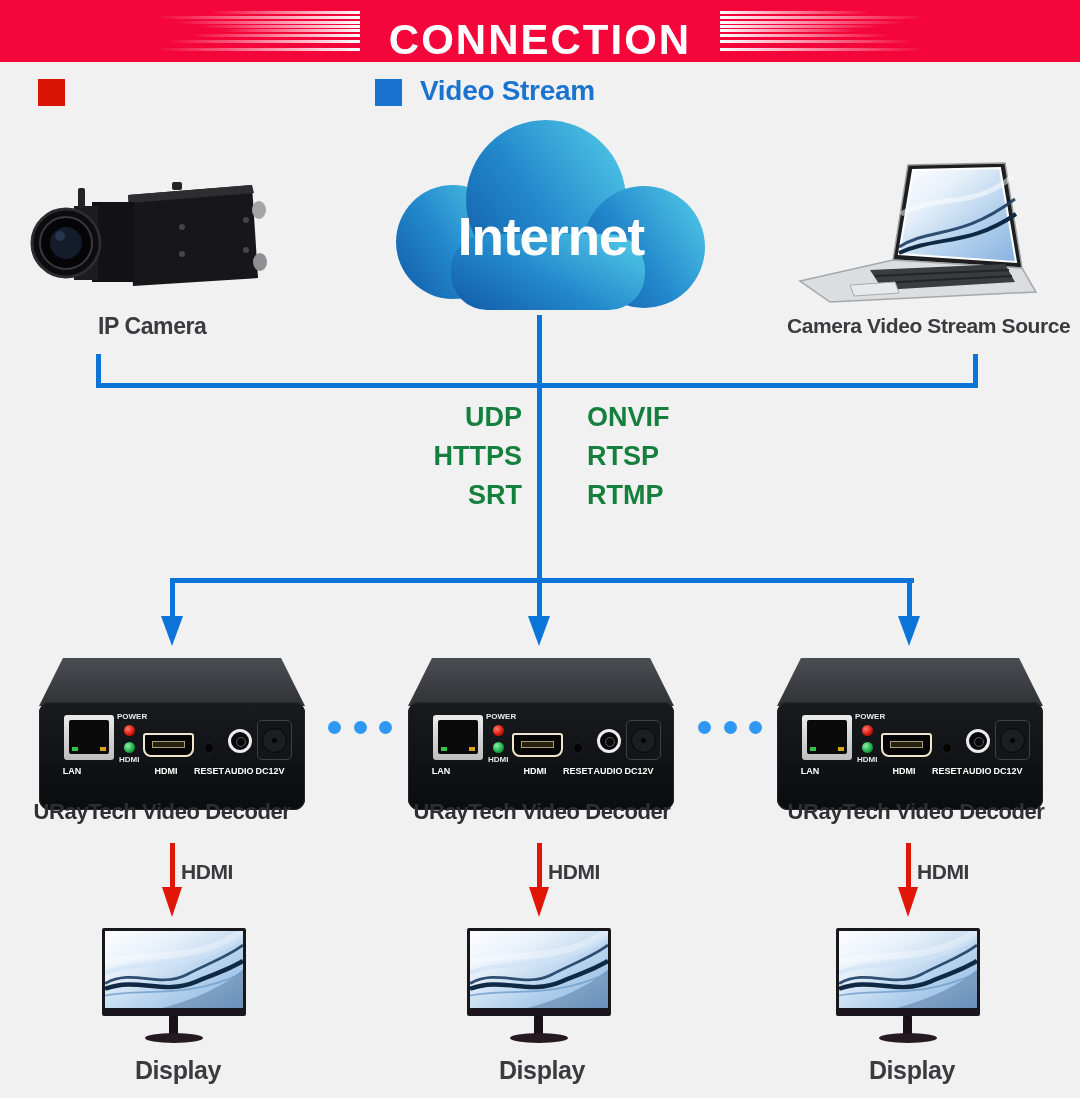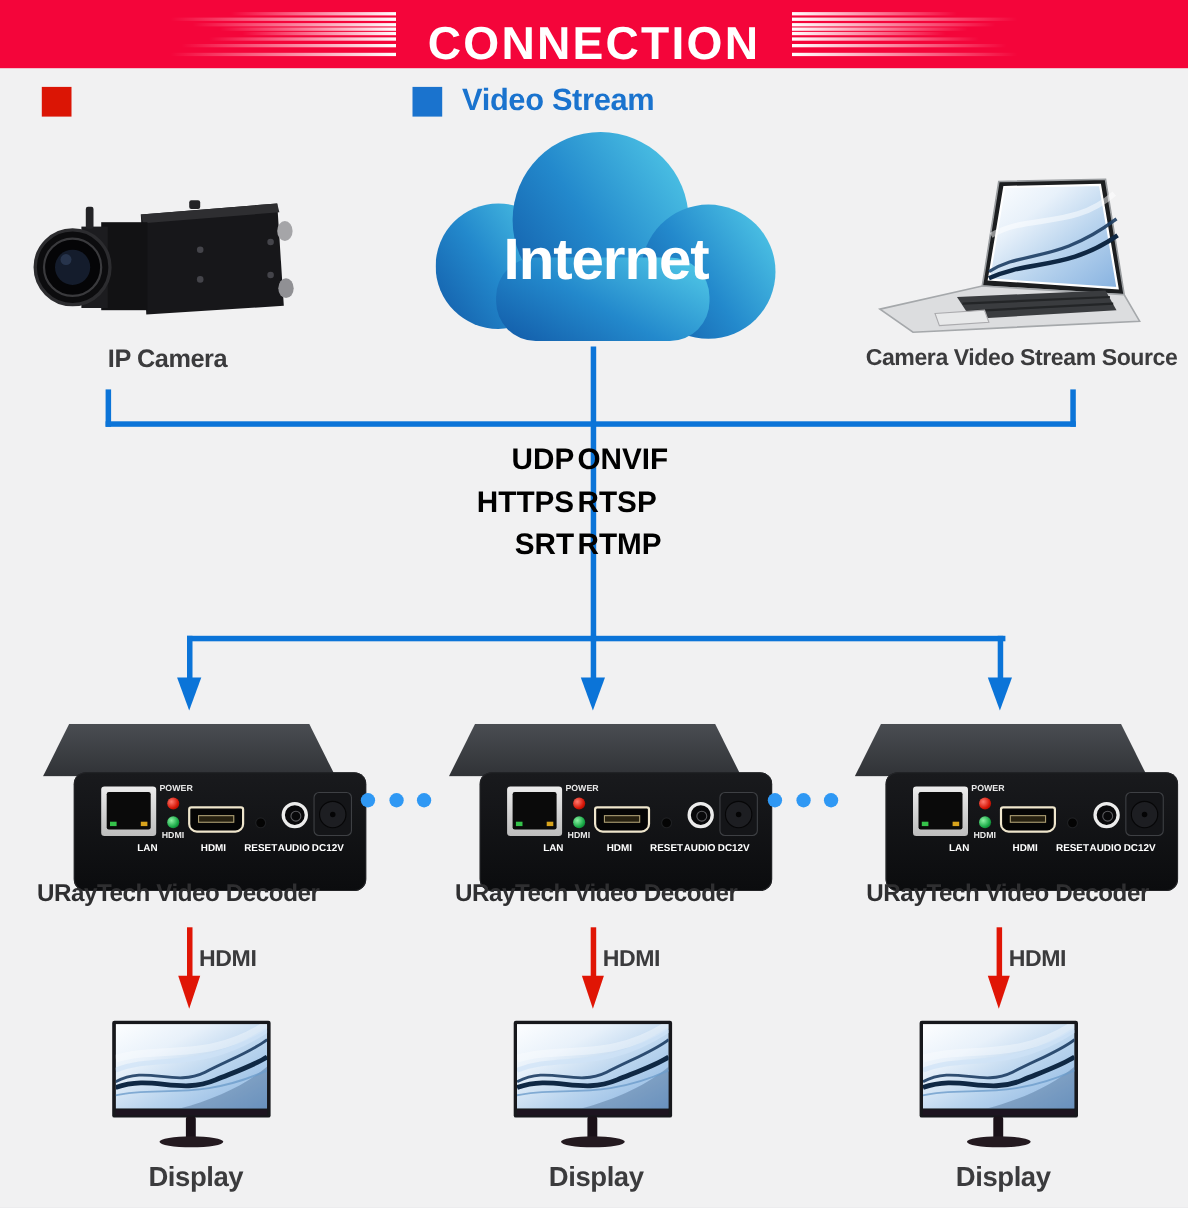--- a/index.html
+++ b/index.html
@@ -34,36 +34,36 @@
 
   
   .bluline{position:absolute;background:#0B74D8;}
   .arrowhead{position:absolute;width:0;height:0;border-left:11px solid transparent;
              border-right:11px solid transparent;border-top:30px solid #0B74D8;}
   .redline{position:absolute;background:#E01505;}
   .red-arrowhead{position:absolute;width:0;height:0;border-left:10px solid transparent;
              border-right:10px solid transparent;border-top:30px solid #E01505;}
 
   
-  .proto{position:absolute;top:398px;font-size:27px;line-height:39px;color:#000000;font-weight:600;}
+  .proto{position:absolute;top:398px;font-size:27px;line-height:39px;color:#15803d;font-weight:600;}
   .proto-left{left:310px;width:212px;text-align:right;}
-  .proto-right{left:525px;width:220px;text-align:left;}
+  .proto-right{left:587px;width:220px;text-align:left;}
 
   
   .cloud-wrap{position:absolute;left:396px;top:112px;width:310px;height:200px;}
   .cloud-text{position:absolute;left:396px;top:206px;width:310px;text-align:center;
     color:#fff;font-size:53px;font-weight:800;letter-spacing:-1px;}
 
   
   .decoder{position:absolute;top:658px;width:266px;height:140px;}
   .dec-top{position:absolute;left:0;top:0;width:266px;height:48px;
     clip-path:polygon(9% 0,91% 0,100% 100%,0 100%);
     background:linear-gradient(#4a4d52,#303236);}
   .dec-panel{position:absolute;left:0;top:44px;width:266px;height:108px;border-radius:11px;
-    background:linear-gradient(#191a1d,#0b0c0e);box-shadow:inset 0 0 0 1px #232427;margin-left:28px;}
+    background:linear-gradient(#191a1d,#0b0c0e);box-shadow:inset 0 0 0 1px #232427;}
   .lan{position:absolute;left:25px;top:13px;width:50px;height:45px;border-radius:3px;
     background:linear-gradient(#ececec,#bdbdbd);}
   .lan i{position:absolute;left:5px;top:5px;right:5px;bottom:6px;background:#0a0a0a;border-radius:2px;}
   .lan i::before{content:"";position:absolute;left:3px;bottom:3px;width:6px;height:4px;background:#35c24a;}
   .lan i::after{content:"";position:absolute;right:3px;bottom:3px;width:6px;height:4px;background:#d8a31c;}
   .led{position:absolute;width:11px;height:11px;border-radius:50%;}
   .led.red{left:85px;top:23px;background:radial-gradient(circle at 35% 35%,#ff7a6e,#d41405 60%,#6e0a02);}
   .led.green{left:85px;top:40px;background:radial-gradient(circle at 35% 35%,#8df2a4,#17a845 60%,#0a4c1e);}
   .plabel{position:absolute;color:#e8e8e8;font-size:8px;font-weight:700;letter-spacing:0;}
   .p-power{left:78px;top:10px;}
@@ -78,21 +78,21 @@
     background:#08080a;border:3px solid #ececec;}
   .audio-jack::after{content:"";position:absolute;left:5px;top:5px;width:8px;height:8px;
     border-radius:50%;border:1px solid #5a5a5e;}
   .dc-jack{position:absolute;left:218px;top:18px;width:33px;height:38px;background:#141518;
     border:1px solid #3e4044;border-radius:5px;}
   .dc-jack i{position:absolute;left:4px;top:7px;width:23px;height:23px;border-radius:50%;
     background:#1d1e22;border:1px solid #060607;}
   .dc-jack i::after{content:"";position:absolute;left:9px;top:9px;width:5px;height:5px;
     border-radius:50%;background:#040405;}
   .port-name{position:absolute;top:64px;color:#fff;font-size:9px;font-weight:700;text-align:center;}
-  .n-lan{left:42px;width:50px;}
+  .n-lan{left:8px;width:50px;}
   .n-hdmi{left:100px;width:54px;}
   .n-reset{left:149px;width:42px;}
   .n-audio{left:183px;width:34px;}
   .n-dc{left:212px;width:38px;}
 
   .dots{position:absolute;top:721px;width:64px;display:flex;justify-content:space-between;}
   .dots i{width:13px;height:13px;border-radius:50%;background:#2F98F4;}
 
   
   .monitor{position:absolute;top:928px;width:144px;height:88px;background:#17181c;

